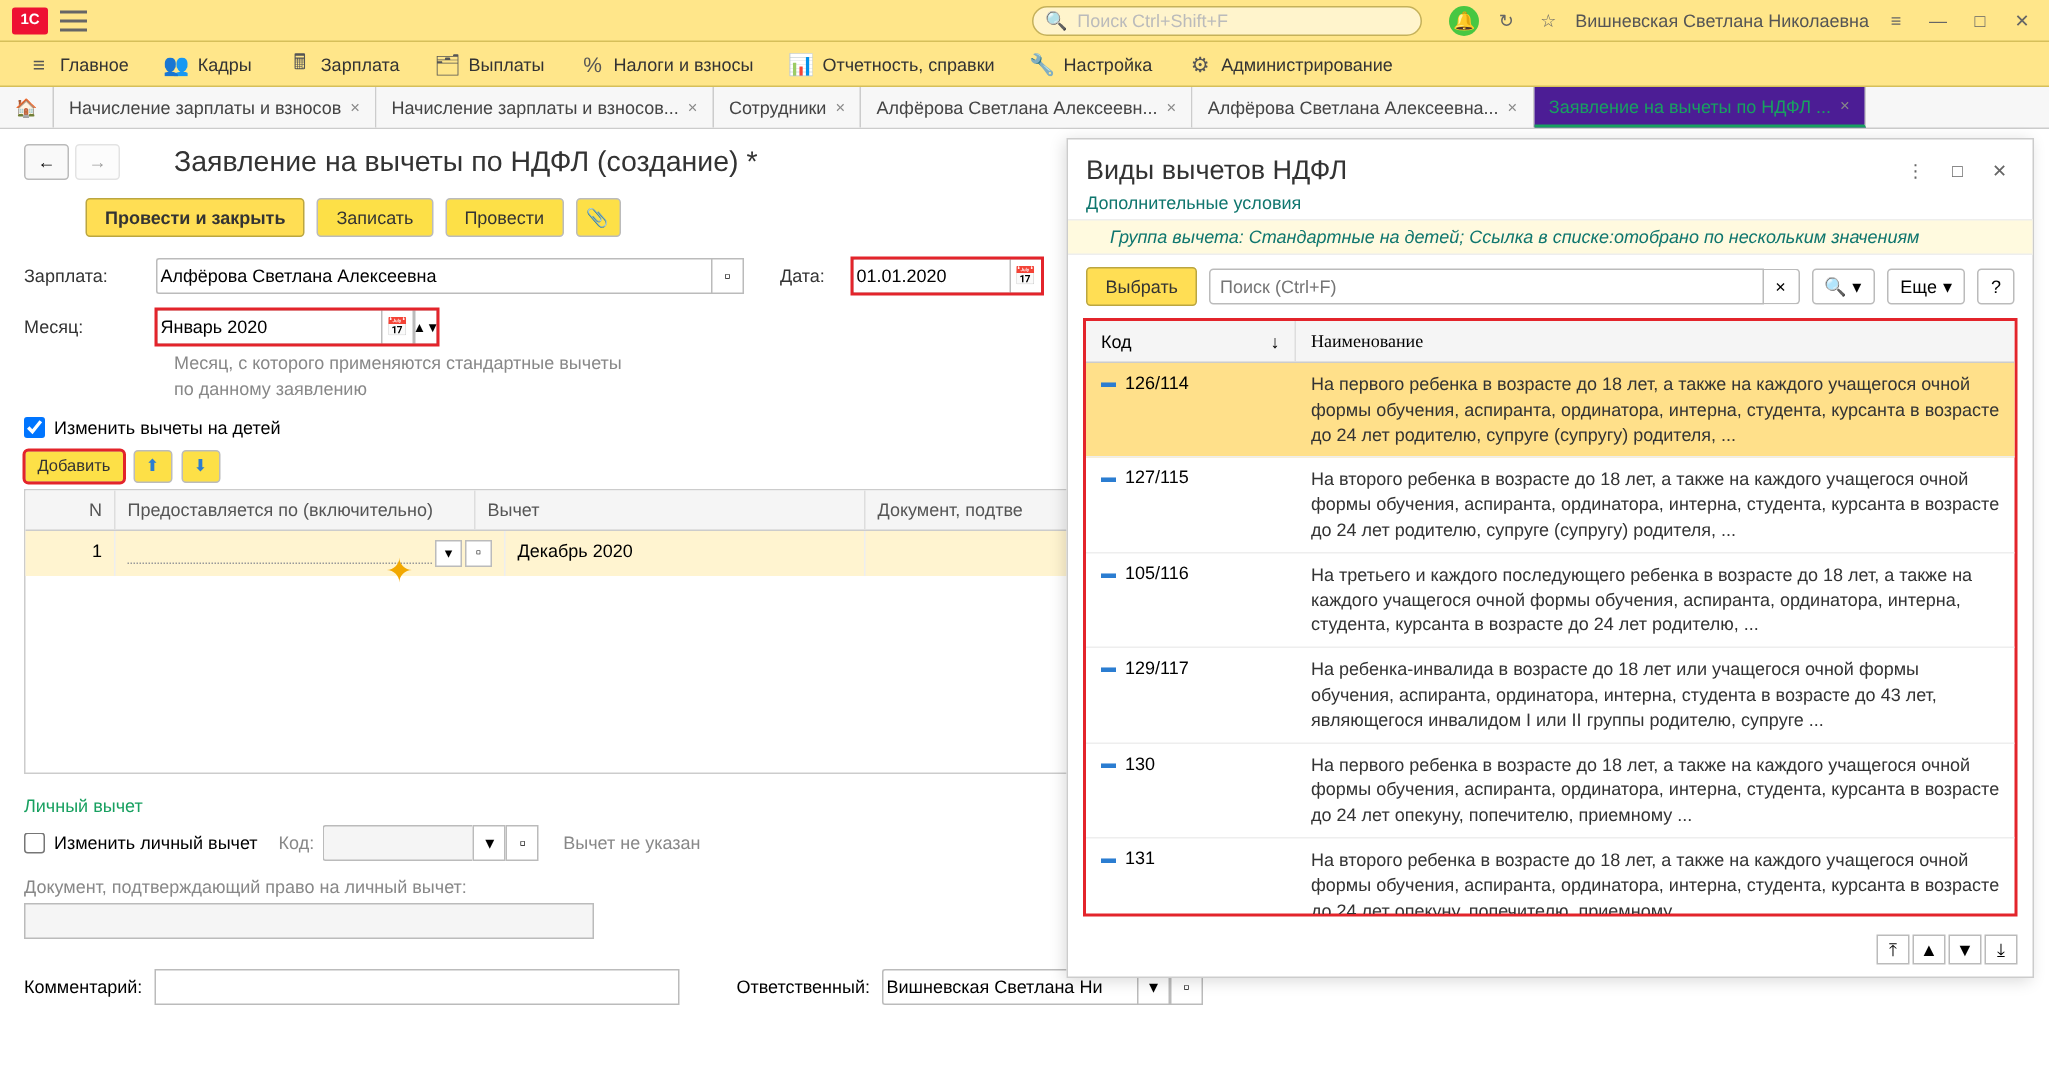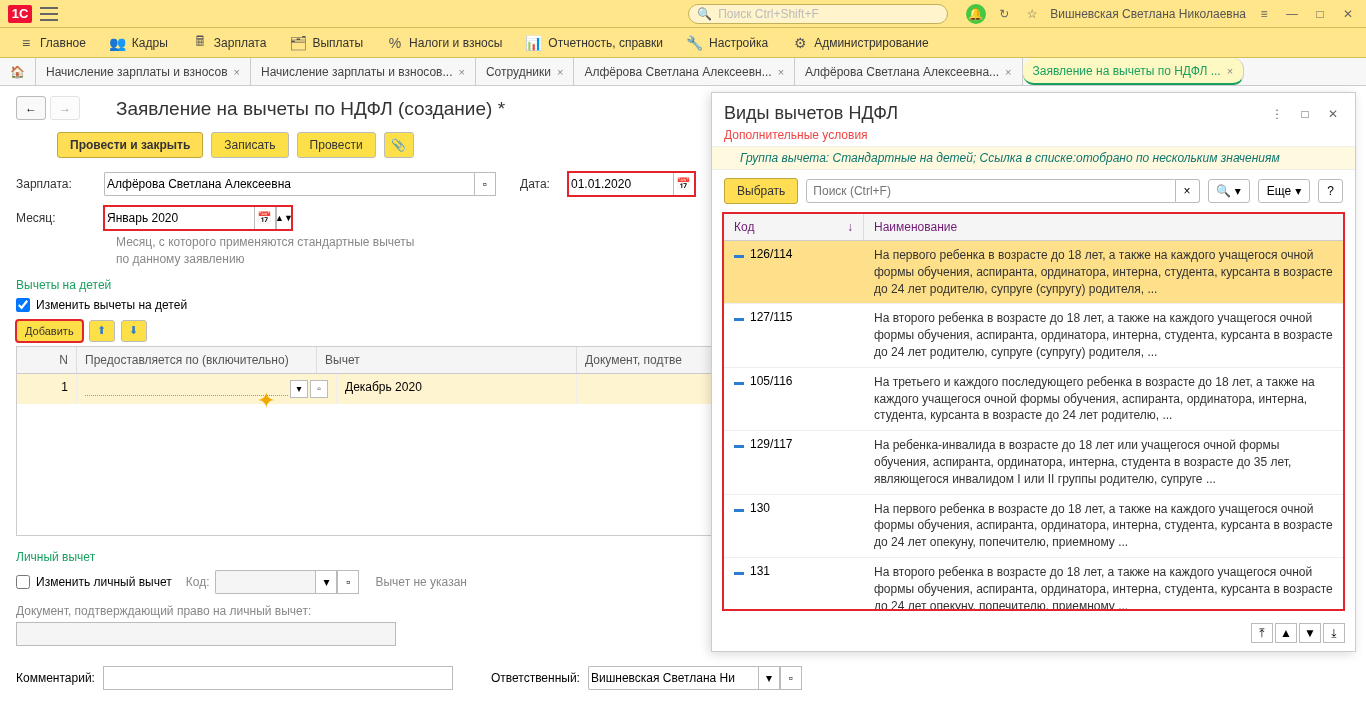--- a/index.html
+++ b/index.html
@@ -1,39 +1,39 @@
 <!DOCTYPE html>
 <html><head>
 <meta charset="utf-8">
 <style>
 * { box-sizing: border-box; margin: 0; padding: 0; font-family: Arial, sans-serif; font-size: 12px; }
 body { background: #fff; width: 1366px; height: 728px; overflow: hidden; position: relative; }
 
 
 .title-bar { height: 28px; background: #ffe68a; display: flex; align-items: center; padding: 0 8px; gap: 8px; border-bottom: 1px solid #d6bf5a; }
-.logo { width: 24px; height: 18px; background: #e13; color: #fff; font-weight: bold; font-size: 13px; display: flex; align-items: center; justify-content: center; border-radius: 2px; }
+.logo { width: 24px; height: 18px; background: #e13; color: #fff; font-weight: bold; font-size: 10px; display: flex; align-items: center; justify-content: center; border-radius: 2px; }
 .burger { width: 18px; height: 14px; display: flex; flex-direction: column; justify-content: space-between; cursor: pointer; }
 .burger span { height: 2px; background: #666; }
 .title-text { color: #555; flex: 0 0 auto; }
 .search-top { margin-left: auto; width: 260px; height: 20px; border: 1px solid #c5b15a; background: #fff4cc; border-radius: 10px; display: flex; align-items: center; padding: 0 8px; color: #aaa; gap: 6px; }
 .title-right { display: flex; align-items: center; gap: 8px; margin-left: 10px; }
 .bell-badge { width: 20px; height: 20px; background: #47c742; border-radius: 50%; display: flex; align-items: center; justify-content: center; color: #fff; }
 .icon-btn { width: 20px; height: 20px; display: flex; align-items: center; justify-content: center; color: #666; cursor: pointer; }
 .user-name { color: #555; }
 
 
 .main-nav { height: 30px; background: #ffe68a; display: flex; align-items: center; padding: 0 8px; gap: 4px; border-bottom: 1px solid #d6bf5a; }
 .nav-item { display: flex; align-items: center; gap: 6px; padding: 4px 10px; color: #333; cursor: pointer; }
 .nav-item .ico { width: 16px; height: 16px; display: flex; align-items: center; justify-content: center; color: #555; font-size: 14px; }
 
 
 .tabs-row { height: 28px; background: #f7f7f7; display: flex; align-items: stretch; border-bottom: 1px solid #ccc; }
 .tab { display: flex; align-items: center; padding: 0 10px; border-right: 1px solid #ccc; color: #444; gap: 6px; cursor: pointer; background: #f7f7f7; }
 .tab.home { width: 36px; justify-content: center; }
-.tab.active { background: #fef9c3; border-bottom: 2px solid #18a060; color: #18a060; border-radius: 11px; }
+.tab.active { background: #4c1d95; border-bottom: 2px solid #18a060; color: #18a060; }
 .tab .x { color: #888; cursor: pointer; font-size: 11px; }
 
 
 .content { position: relative; height: calc(728px - 28px - 30px - 28px); }
 .form-area { padding: 10px 16px 10px 16px; }
 .nav-back { display: flex; gap: 4px; margin-bottom: 6px; }
 .nav-back .arrow-btn { width: 30px; height: 24px; border: 1px solid #bbb; background: #f9f9f9; border-radius: 3px; display: flex; align-items: center; justify-content: center; cursor: pointer; }
 .nav-back .arrow-btn.disabled { opacity: 0.4; }
 .page-title-row { display: flex; align-items: baseline; gap: 20px; margin-top: -28px; margin-left: 100px; }
 .page-title { font-size: 19px; color: #333; }
@@ -75,33 +75,33 @@
 .grey-text { color: #888; }
 .doc-label { color: #888; margin: 10px 0 4px 0; }
 .comment-row { display: flex; align-items: center; gap: 8px; margin-top: 20px; }
 .comment-row .text-input { flex: 1; max-width: 350px; }
 
 
 .side-panel { position: absolute; right: 10px; top: 6px; width: 645px; background: #fff; border: 1px solid #ccc; box-shadow: -2px 2px 10px rgba(0,0,0,0.15); height: 560px; display: flex; flex-direction: column; }
 .sp-header { display: flex; align-items: center; padding: 10px 12px 4px 12px; }
 .sp-title { font-size: 18px; color: #333; flex: 1; }
 .sp-header .icon-btn { margin-left: 8px; }
-.sp-sub { color: #ef4444; padding: 0 12px 4px 12px; cursor: pointer; }
+.sp-sub { color: #0f766e; padding: 0 12px 4px 12px; cursor: pointer; }
 .sp-filter { color: #0f766e; background: #fffadf; padding: 4px 28px; border-top: 1px solid #eee; border-bottom: 1px solid #eee; font-style: italic; }
 .sp-toolbar { display: flex; align-items: center; padding: 8px 12px; gap: 8px; }
 .sp-toolbar .search-box { flex: 1; display: flex; }
 .sp-toolbar .search-box input { flex: 1; height: 24px; border: 1px solid #bbb; padding: 0 6px; border-radius: 3px 0 0 3px; }
 .sp-toolbar .search-box .x { width: 24px; height: 24px; border: 1px solid #bbb; border-left: none; display: flex; align-items: center; justify-content: center; cursor: pointer; border-radius: 0 3px 3px 0; }
 .sp-toolbar .sq-btn { height: 24px; padding: 0 8px; border: 1px solid #bbb; background: #fff; border-radius: 3px; cursor: pointer; display: flex; align-items: center; gap: 4px; }
 
 .sp-grid { flex: 1; border: 2px solid #e3242b; margin: 0 10px 8px 10px; overflow: hidden; display: flex; flex-direction: column; }
 .sp-thead { display: flex; background: #f5f5f5; border-bottom: 1px solid #ccc; }
-.sp-th { padding: 6px 10px; color: #701a75; }
+.sp-th { padding: 6px 10px; color: #000000; }
 .sp-col-code { width: 140px; border-right: 1px solid #ddd; display: flex; align-items: center; justify-content: space-between; }
-.sp-col-name { flex: 1; }
+.sp-col-name { flex: 1; font-family: Liberation Serif, serif; }
 .sp-body { flex: 1; overflow-y: auto; }
 .sp-row { display: flex; border-bottom: 1px solid #eee; padding: 6px 0; }
 .sp-row.sel { background: #ffe08a; }
 .sp-code { width: 140px; padding: 0 10px; display: flex; align-items: flex-start; gap: 6px; }
 .sp-code .marker { color: #2b7dd1; font-size: 10px; margin-top: 2px; }
 .sp-desc { flex: 1; padding: 0 10px; color: #333; line-height: 1.4; }
 .sp-footer { display: flex; justify-content: flex-end; gap: 2px; padding: 4px 10px 8px 10px; }
 .sp-footer .nav-b { width: 22px; height: 20px; border: 1px solid #bbb; background: #fff; display: flex; align-items: center; justify-content: center; cursor: pointer; }
 </style>
 </head>
@@ -228,21 +228,20 @@
     <div class="form-row">
       <span class="form-label">Месяц:</span>
       <div class="combo hl-red">
         <input class="text-input" style="width: 150px;" value="Январь 2020">
         <div class="btn-attach">📅</div>
         <div class="btn-attach" style="width:16px;font-size:9px;flex-direction:column">▲▼</div>
       </div>
     </div>
     <div class="hint">Месяц, с которого применяются стандартные вычеты по данному заявлению</div>
 
-    <div class="section-title">Вычеты на детей</div>
     <div class="chk-row">
       <input type="checkbox" checked="" style="">
       <span>Изменить вычеты на детей</span>
     </div>
 
     <div class="grid-toolbar">
       <button class="btn plain small hl-red">Добавить</button>
       <button class="btn plain small icon-only" style="width:26px;color:#2b7dd1">⬆</button>
       <button class="btn plain small icon-only" style="width:26px;color:#2b7dd1">⬇</button>
     </div>
@@ -345,21 +344,21 @@
               <span class="marker">▬</span>
               <span>105/116</span>
             </div>
             <div class="sp-desc">На третьего и каждого последующего ребенка в возрасте до 18 лет, а также на каждого учащегося очной формы обучения, аспиранта, ординатора, интерна, студента, курсанта в возрасте до 24 лет родителю, ...</div>
           </div>
           <div class="sp-row">
             <div class="sp-code">
               <span class="marker">▬</span>
               <span>129/117</span>
             </div>
-            <div class="sp-desc">На ребенка-инвалида в возрасте до 18 лет или учащегося очной формы обучения, аспиранта, ординатора, интерна, студента в возрасте до 35 лет, являющегося инвалидом I или II группы родителю, супруге ...</div>
+            <div class="sp-desc">На ребенка-инвалида в возрасте до 18 лет или учащегося очной формы обучения, аспиранта, ординатора, интерна, студента в возрасте до 43 лет, являющегося инвалидом I или II группы родителю, супруге ...</div>
           </div>
           <div class="sp-row">
             <div class="sp-code">
               <span class="marker">▬</span>
               <span>130</span>
             </div>
             <div class="sp-desc">На первого ребенка в возрасте до 18 лет, а также на каждого учащегося очной формы обучения, аспиранта, ординатора, интерна, студента, курсанта в возрасте до 24 лет опекуну, попечителю, приемному ...</div>
           </div>
           <div class="sp-row">
             <div class="sp-code">

